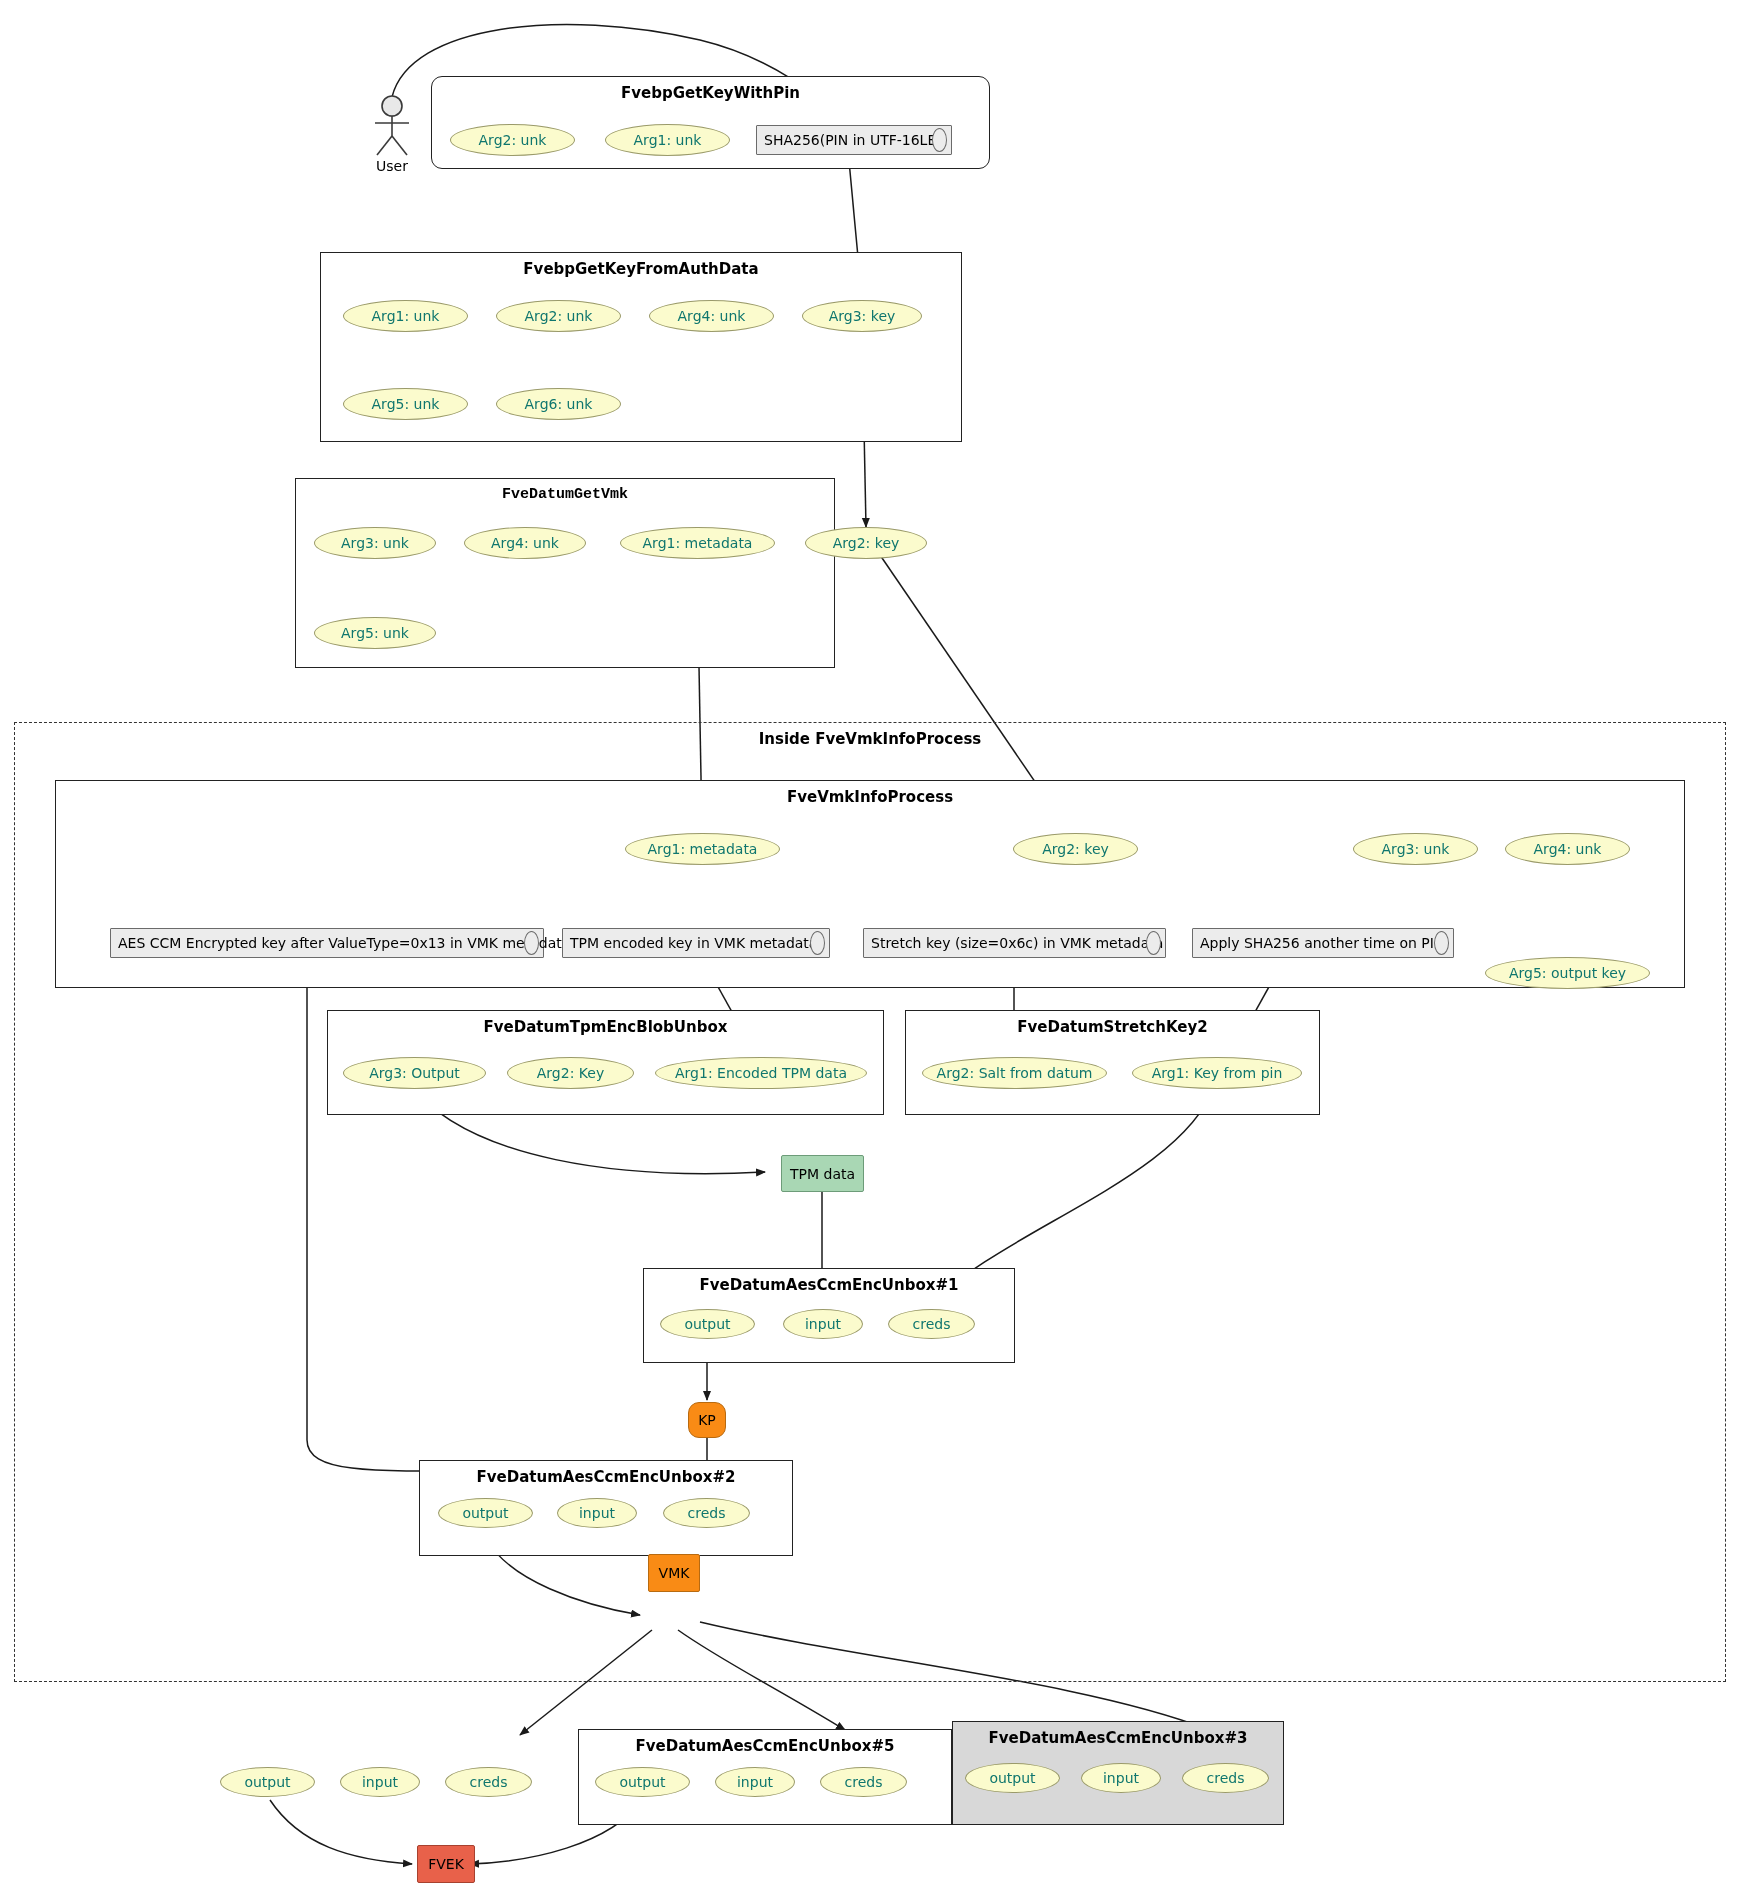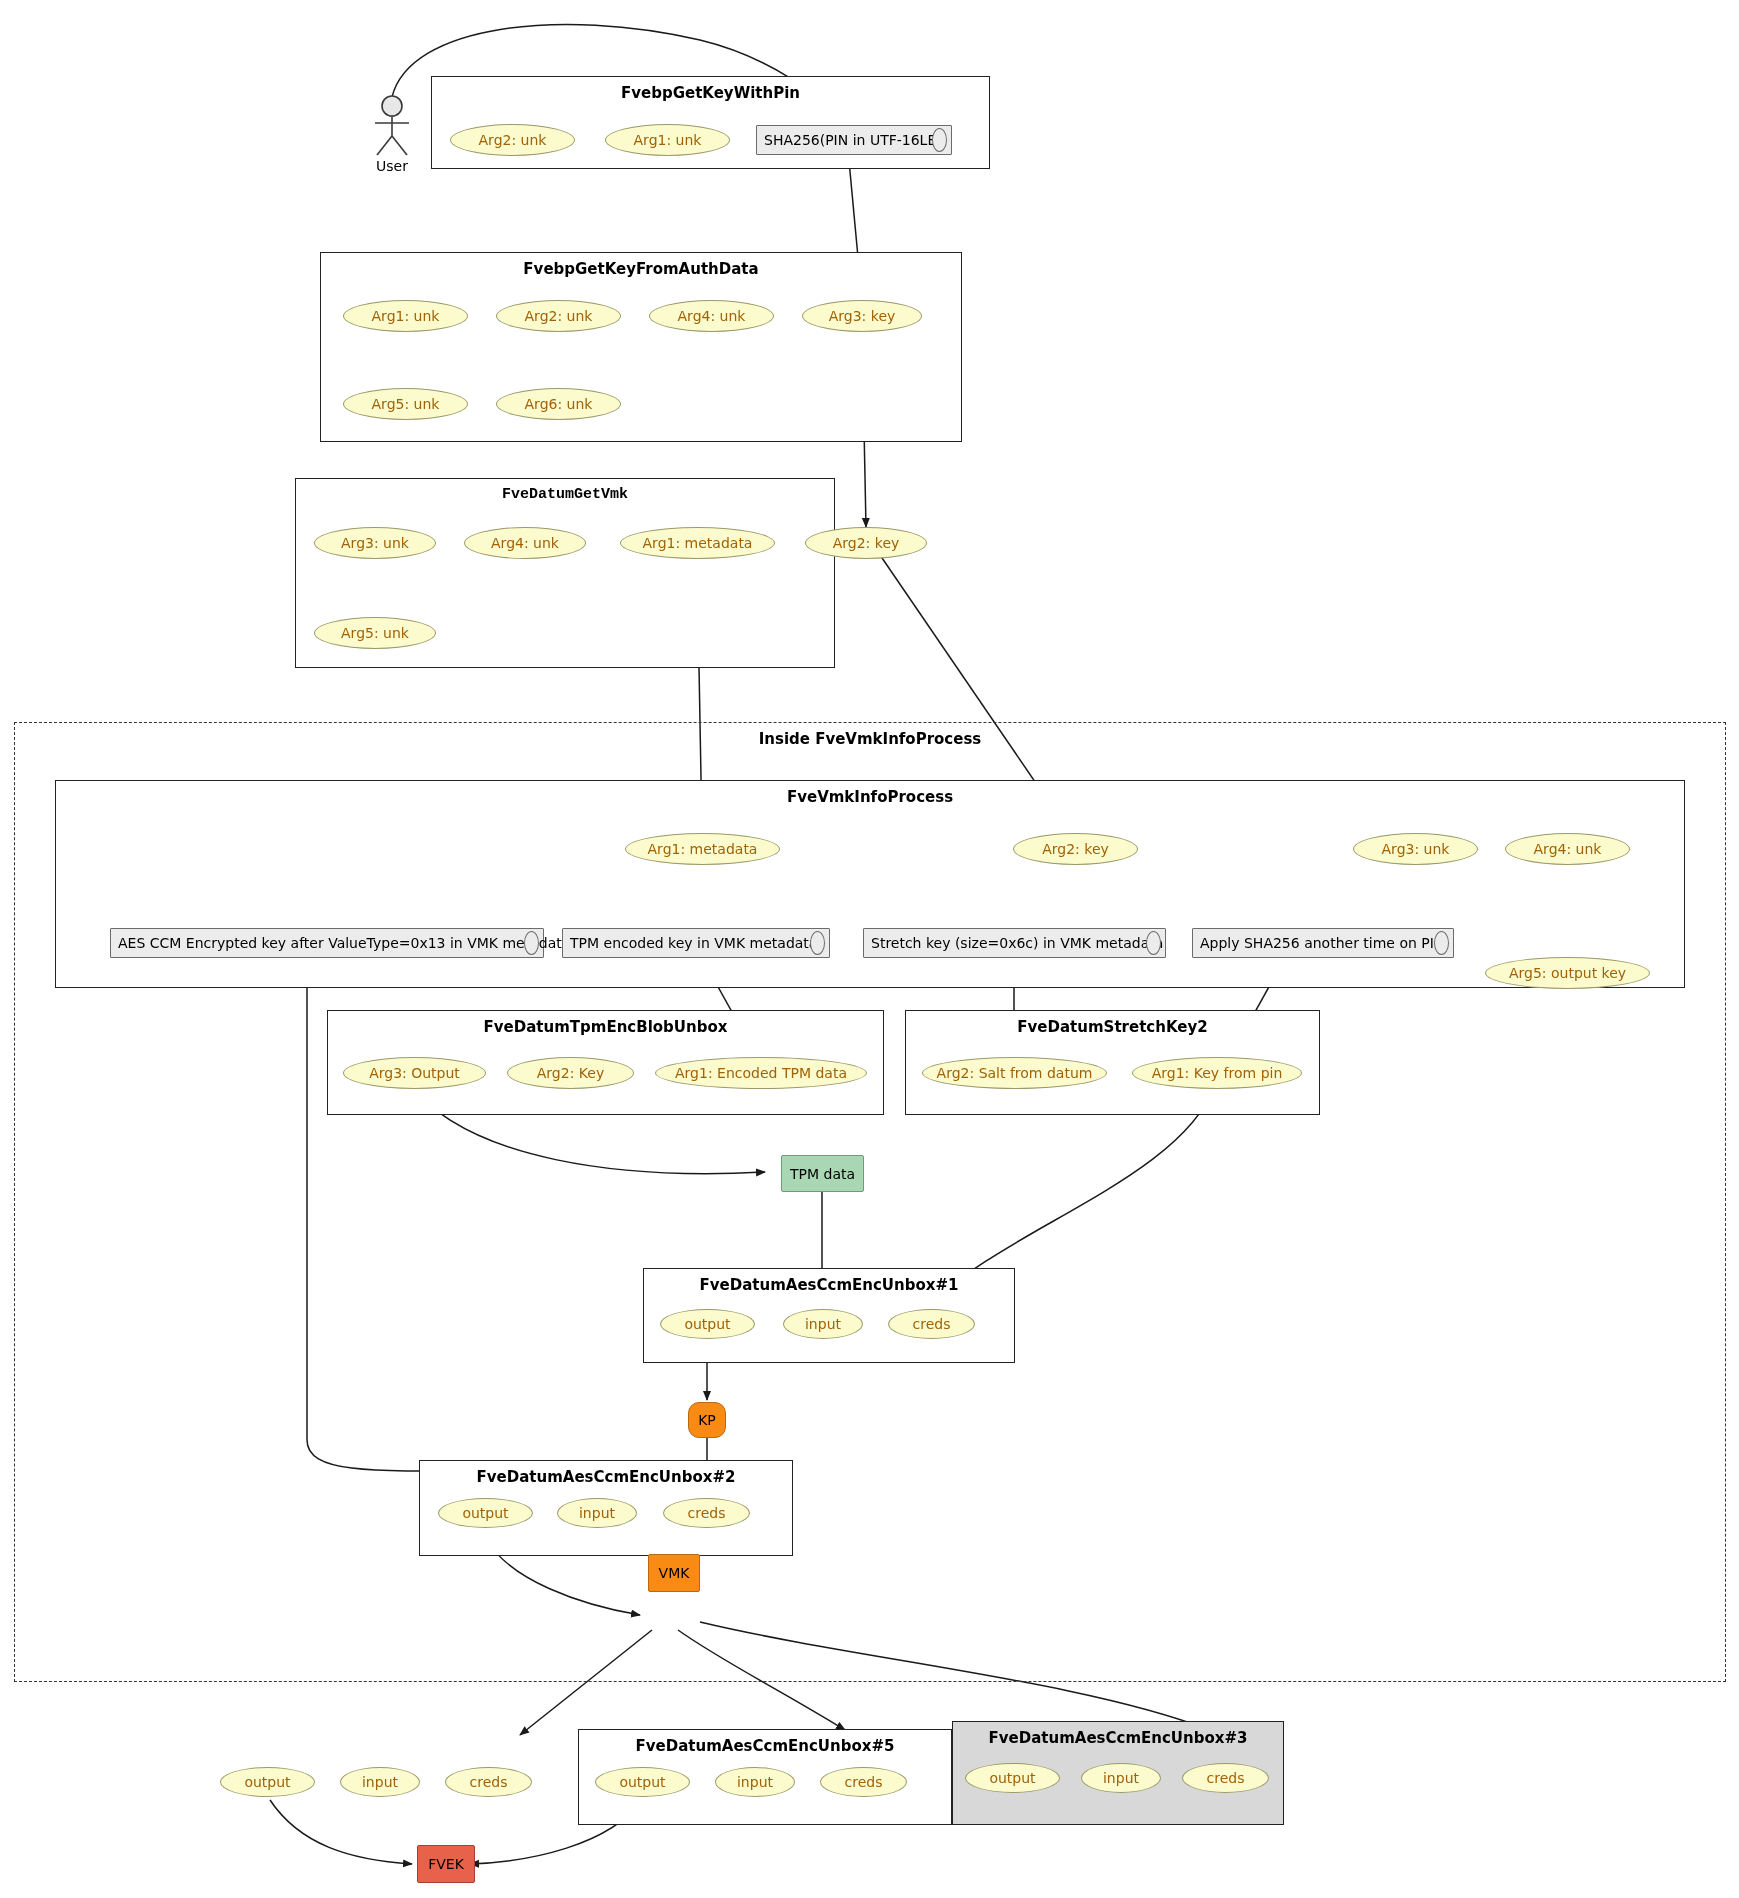--- a/index.html
+++ b/index.html
@@ -54,21 +54,21 @@
   
   .ellipse {
     position: absolute;
     background: #fbfbcd;
     border: 1px solid #9a9a6a;
     border-radius: 50%;
     display: flex;
     align-items: center;
     justify-content: center;
     font-size: 14px;
-    color: #a16207;
+    color: #0f766e;
     white-space: nowrap;
     box-sizing: border-box;
   }
   
   .act {
     position: absolute;
     background: #ececec;
     border: 1px solid #6b6b6b;
     border-radius: 1px;
     display: flex;
@@ -182,21 +182,21 @@
 
   <svg class="node" style="left:362px; top:95px; width:60px; height:62px;" viewBox="0 0 60 62" xmlns="http://www.w3.org/2000/svg">
     <circle cx="30" cy="11" r="10" fill="#e8e8e8" stroke="#3a3a3a" stroke-width="1.6"></circle>
     <line x1="30" y1="21" x2="30" y2="41" stroke="#3a3a3a" stroke-width="1.6"></line>
     <line x1="13" y1="28" x2="47" y2="28" stroke="#3a3a3a" stroke-width="1.6"></line>
     <line x1="30" y1="41" x2="15" y2="60" stroke="#3a3a3a" stroke-width="1.6"></line>
     <line x1="30" y1="41" x2="45" y2="60" stroke="#3a3a3a" stroke-width="1.6"></line>
   </svg>
   <div class="actor-label" style="left:362px; top:158px; width:60px;">User</div>
 
-  <div class="pkg" style="left:431px; top:76px; width:559px; height:93px;">
+  <div class="pkg" style="left:431px; top:76px; width:559px; height:93px;border-radius:11px;">
     <div class="pkg-title">FvebpGetKeyWithPin</div>
   </div>
   <div class="ellipse" style="left:450px; top:124px; width:125px; height:32px;">Arg2: unk</div>
   <div class="ellipse" style="left:605px; top:124px; width:125px; height:32px;">Arg1: unk</div>
   <div class="act" style="left:756px; top:125px; width:196px; height:30px;">SHA256(PIN in UTF-16LE)</div>
 
   <div class="pkg" style="left:320px; top:252px; width:642px; height:190px;">
     <div class="pkg-title">FvebpGetKeyFromAuthData</div>
   </div>
   <div class="ellipse" style="left:343px; top:300px; width:125px; height:32px;">Arg1: unk</div>

